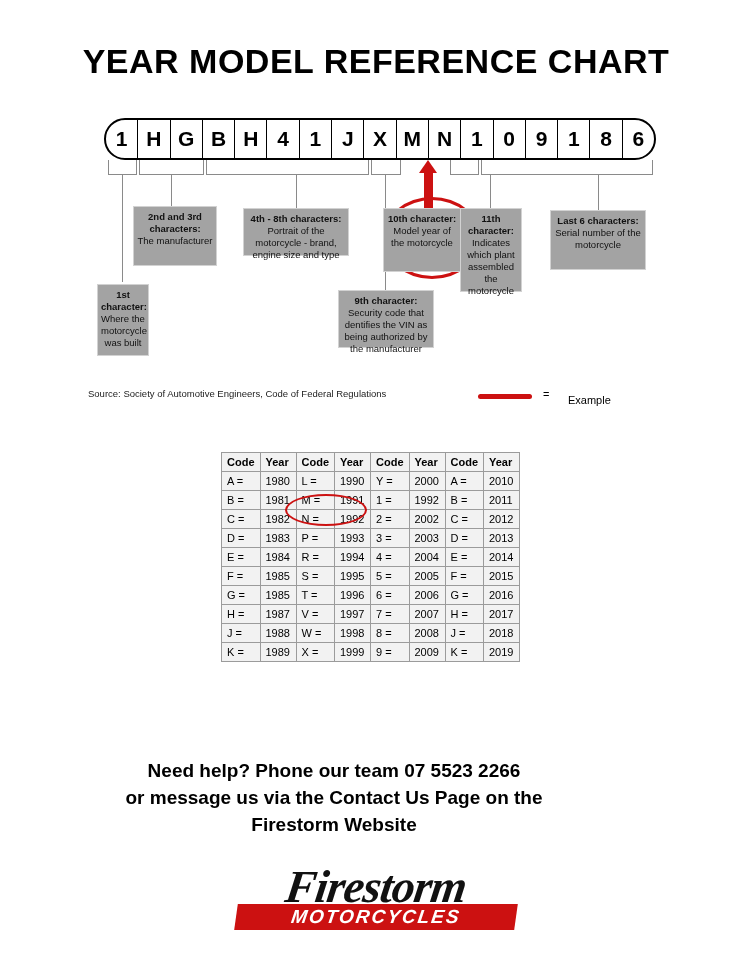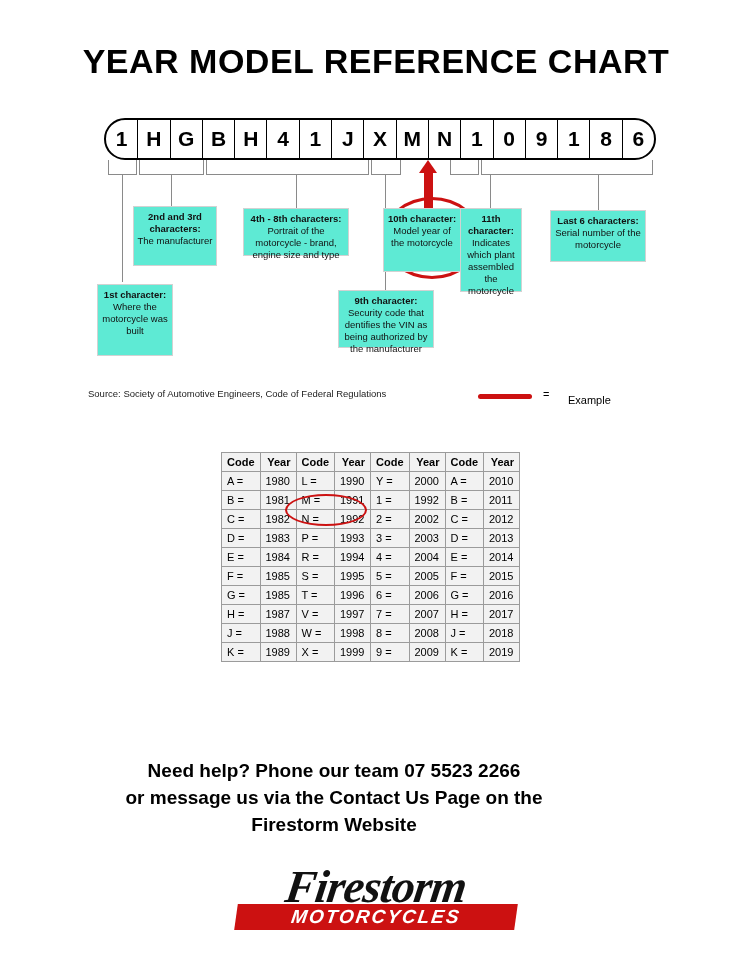--- a/index.html
+++ b/index.html
@@ -58,21 +58,21 @@
   .rule {
     position: absolute;
     background: #8a8a8a;
   }
   .vline { width: 1px; }
   .hline { height: 1px; }
 
   
   .callout {
     position: absolute;
-    background: #5eead4;
+    background: #a3a3a3;
     border: 1px solid #d2d2d2;
     box-sizing: border-box;
     text-align: center;
     font-size: 9.5px;
     line-height: 12px;
     padding: 4px 3px;
     color: #111;
   }
   .callout b { font-weight: bold; }
 
@@ -137,21 +137,21 @@
   .code-table th, .code-table td {
     border: 1px solid #9b9b9b;
     padding: 2px 5px;
     height: 19px;
     box-sizing: border-box;
     background: #f2f2f2;
     white-space: nowrap;
   }
   .code-table th {
     font-weight: bold;
-    text-align: right;
+    text-align: left;
     font-size: 11px;
   }
   .code-table td.code { text-align: left; width: 34px; }
   .code-table td.year { text-align: left; width: 36px; }
 
   .table-ellipse {
     position: absolute;
     border: 2px solid #cc1111;
     border-radius: 50%;
     box-sizing: border-box;
@@ -259,21 +259,21 @@
 
 <div class="rule vline" style="left:481px; top:160px; height:14px;"></div>
 <div class="rule vline" style="left:652px; top:160px; height:14px;"></div>
 <div class="rule hline" style="left:481px; top:174px; width:172px;"></div>
 <div class="rule vline" style="left:598px; top:174px; height:36px;"></div>
 
 <div class="red-ellipse" style="left:383px; top:197px; width:98px; height:82px;"></div>
 <div class="red-arrow-shaft" style="left:424px; top:172px; width:9px; height:42px;"></div>
 <div class="red-arrow-head" style="left:419px; top:160px;"></div>
 
-<div class="callout" style="left:97px; top:284px; width:76px; height:72px;">
+<div class="callout" style="left:97px; top:284px; width:52px; height:72px;">
   <b>1st character:</b><br>
   <span>Where the motorcycle was built</span>
 </div>
 
 <div class="callout" style="left:133px; top:206px; width:84px; height:60px;">
   <b>2nd and 3rd characters:</b><br>
   <span>The manufacturer</span>
 </div>
 
 <div class="callout" style="left:243px; top:208px; width:106px; height:48px;">
@@ -289,21 +289,21 @@
 <div class="callout" style="left:383px; top:208px; width:78px; height:64px;">
   <b>10th character:</b><br>
   <span>Model year of the motorcycle</span>
 </div>
 
 <div class="callout" style="left:460px; top:208px; width:62px; height:84px;">
   <b>11th character:</b><br>
   <span>Indicates which plant assembled the motorcycle</span>
 </div>
 
-<div class="callout" style="left:550px; top:210px; width:96px; height:52px;">
+<div class="callout" style="left:550px; top:210px; width:96px; height:60px;">
   <b>Last 6 characters:</b><br>
   <span>Serial number of the motorcycle</span>
 </div>
 
 <div class="source">Source:  Society of Automotive Engineers, Code of Federal Regulations</div>
 <div class="legend-dash"></div>
 <div class="legend-eq">=</div>
 <div class="legend-label">Example</div>
 
 <table class="code-table">

